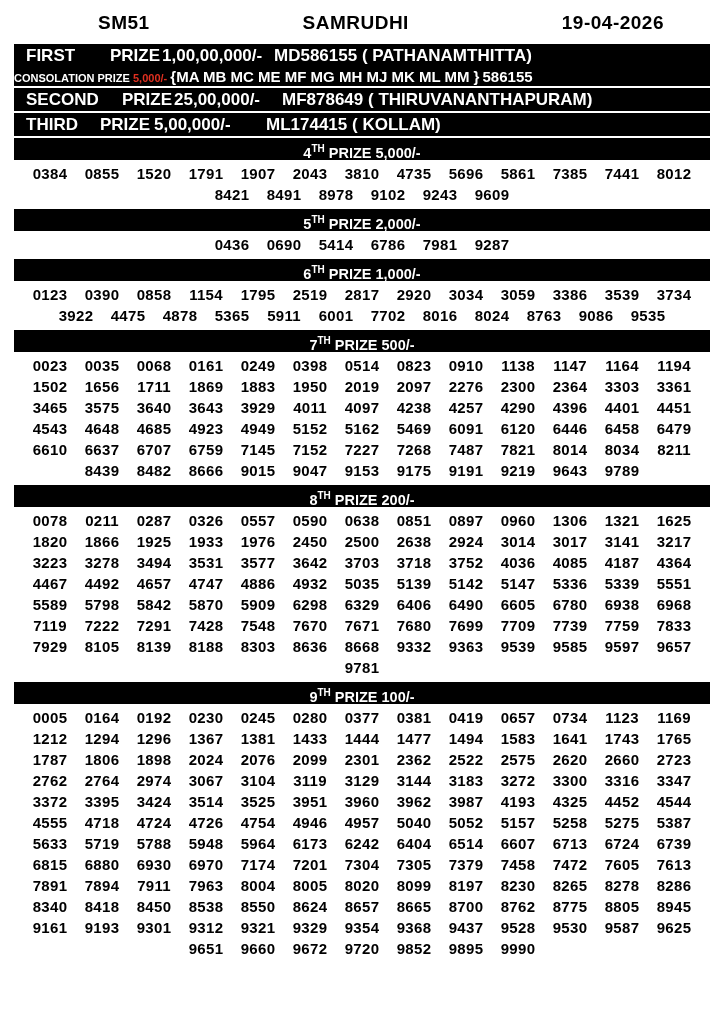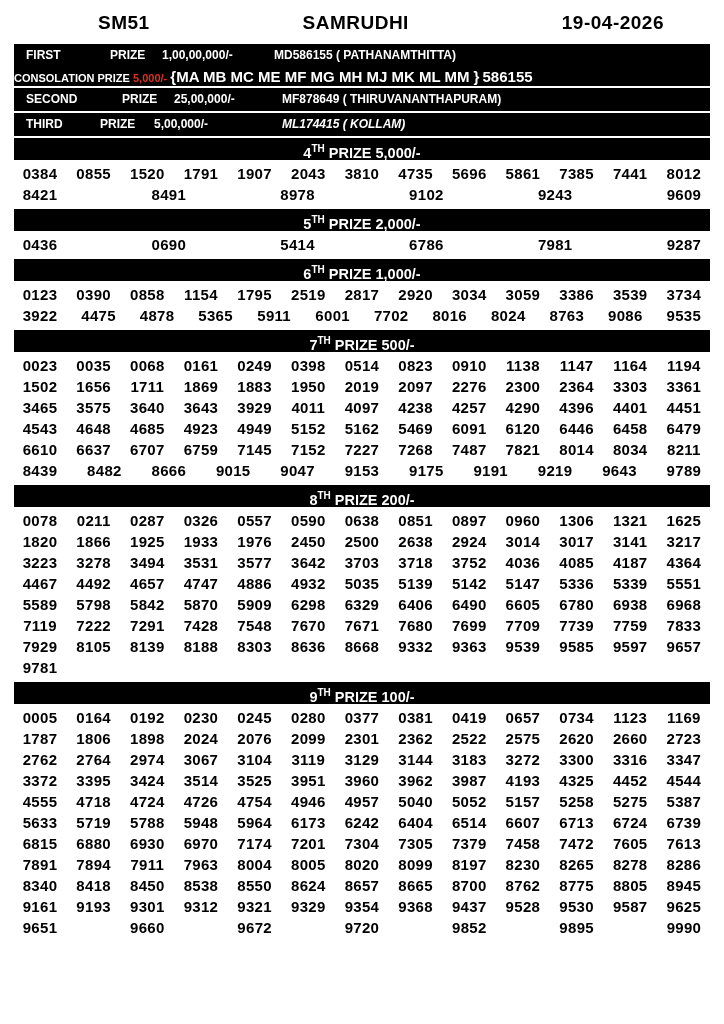--- a/index.html
+++ b/index.html
@@ -37,21 +37,21 @@
   }
   
   .bar {
     background: #000000;
     color: #ffffff;
     font-weight: bold;
     position: relative;
     height: 22px;
     line-height: 22px;
     margin: 0;
-    font-size: 12px;
+    font-size: 17px;
     overflow: hidden;
   }
   .bar.tall { height: 23px; line-height: 23px; }
   .bar-center {
     text-align: center;
     font-size: 14.5px;
   }
   .bar .lbl { position: absolute; }
   .prize-block { margin-bottom: 2px; }
   .gap-sm { height: 2px; }
@@ -74,21 +74,21 @@
 
   
   .numbers {
     font-size: 15px;
     font-weight: bold;
     letter-spacing: 0.3px;
     padding: 3px 0 2px 0;
   }
   .numrow {
     display: flex;
-    justify-content: space-between;
+    justify-content: center;
     gap: 0;
     line-height: 21px;
   }
   .numrow span {
     display: inline-block;
     width: 53px;
     text-align: center;
   }
   .numbers.w13 .numrow span { width: 52px; }
   .sup { font-size: 10px; vertical-align: super; }
@@ -127,21 +127,21 @@
     <span class="lbl" style="left:160px;">25,00,000/-</span>
     <span class="lbl" style="left:268px;">MF878649 ( THIRUVANANTHAPURAM)</span>
   </div>
 
   <div class="gap-sm"></div>
 
   <div class="bar tall">
     <span class="lbl" style="left:12px;">THIRD</span>
     <span class="lbl" style="left:86px;">PRIZE</span>
     <span class="lbl" style="left:140px;">5,00,000/-</span>
-    <span class="lbl" style="left:268px;font-style:italic;">ML174415 ( KOLLAM)</span>
+    <span class="lbl" style="left:252px;">ML174415 ( KOLLAM)</span>
   </div>
 
   <div class="gap-sm"></div>
 
   <div id="prize-blocks">
       <div class="prize-block">
         <div class="bar bar-center"><span>4</span><span class="sup">TH</span><span> PRIZE 5,000/-</span></div>
         <div class="numbers w13">
           <div class="numrow">
             <span>0384</span>
@@ -433,20 +433,35 @@
             <span>0280</span>
             <span>0377</span>
             <span>0381</span>
             <span>0419</span>
             <span>0657</span>
             <span>0734</span>
             <span>1123</span>
             <span>1169</span>
           </div>
           <div class="numrow">
+            <span>1212</span>
+            <span>1294</span>
+            <span>1296</span>
+            <span>1367</span>
+            <span>1381</span>
+            <span>1433</span>
+            <span>1444</span>
+            <span>1477</span>
+            <span>1494</span>
+            <span>1583</span>
+            <span>1641</span>
+            <span>1743</span>
+            <span>1765</span>
+          </div>
+          <div class="numrow">
             <span>1787</span>
             <span>1806</span>
             <span>1898</span>
             <span>2024</span>
             <span>2076</span>
             <span>2099</span>
             <span>2301</span>
             <span>2362</span>
             <span>2522</span>
             <span>2575</span>

